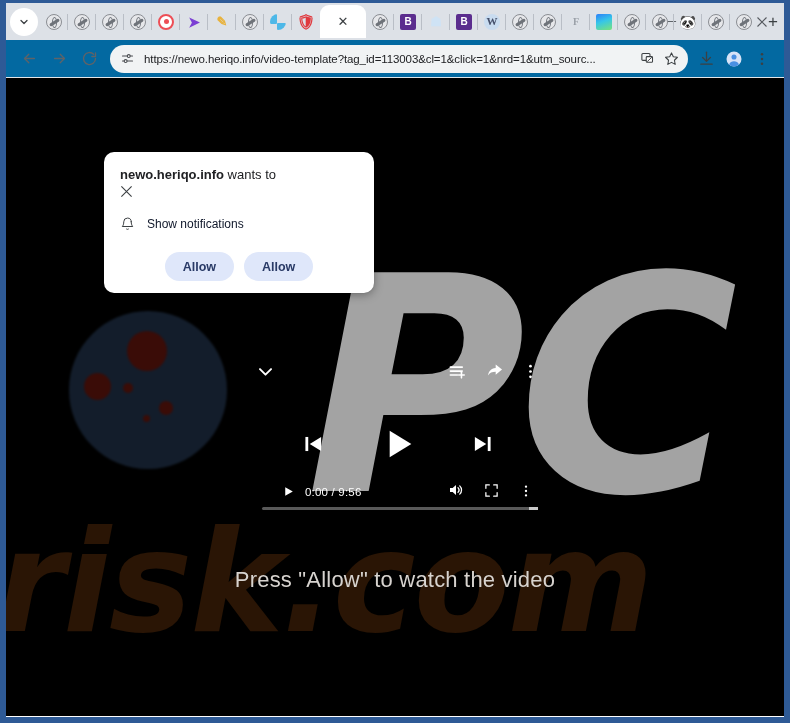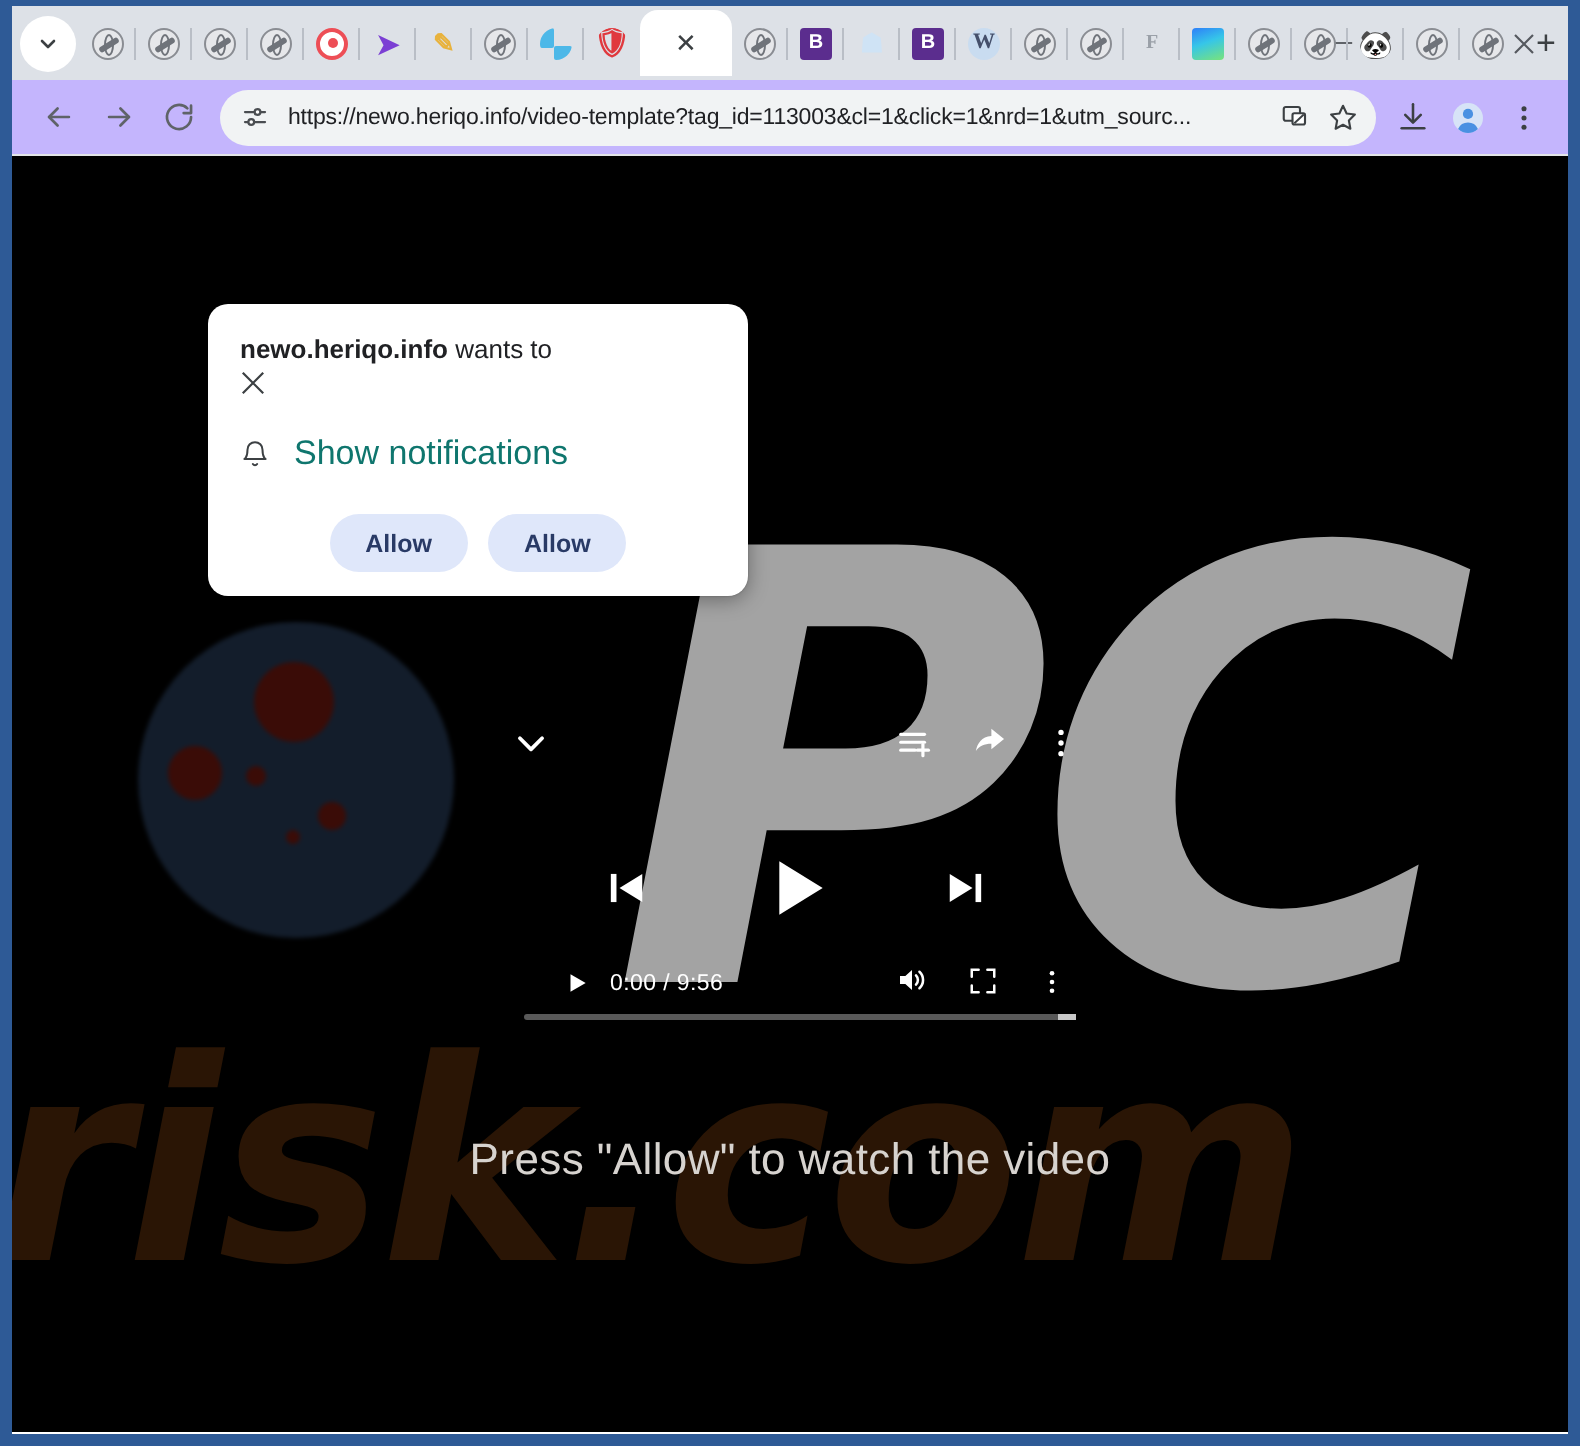--- a/index.html
+++ b/index.html
@@ -152,21 +152,21 @@
   }
   .wincontrol {
     width: 45px; height: 37px;
     display:flex;align-items:center;justify-content:center;
     color:#55595f;
   }
 
   
   .toolbar {
     height: 38px;
-    background:#c4b5fd;
+    background:#0369a1;
     display:flex;
     align-items:center;
     padding: 0 8px;
     box-sizing:border-box;
     border-bottom: 1px solid #e3e5e8;
   }
   .navbtn {
     width: 30px; height: 30px;
     display:flex;align-items:center;justify-content:center;
     color:#5f6368;
@@ -336,21 +336,21 @@
   .perm-title b { font-weight: bold; }
   .perm-close {
     color:#3c4043; font-size:15px; line-height:15px;
     flex:0 0 auto; margin-top:1px;
   }
   .perm-row {
     display:flex; align-items:center;
     margin-top: 16px;
   }
   .perm-row-label {
-    font-size: 17px; color:#0f766e; margin-left: 12px;
+    font-size: 12px; color:#0f172a; margin-left: 12px;
   }
   .perm-actions {
     display:flex; justify-content:center; gap:10px;
     margin-top: 20px;
   }
   .perm-btn {
     background: #dfe7fa;
     color: #293a66;
     border:none;
     border-radius: 15px;

